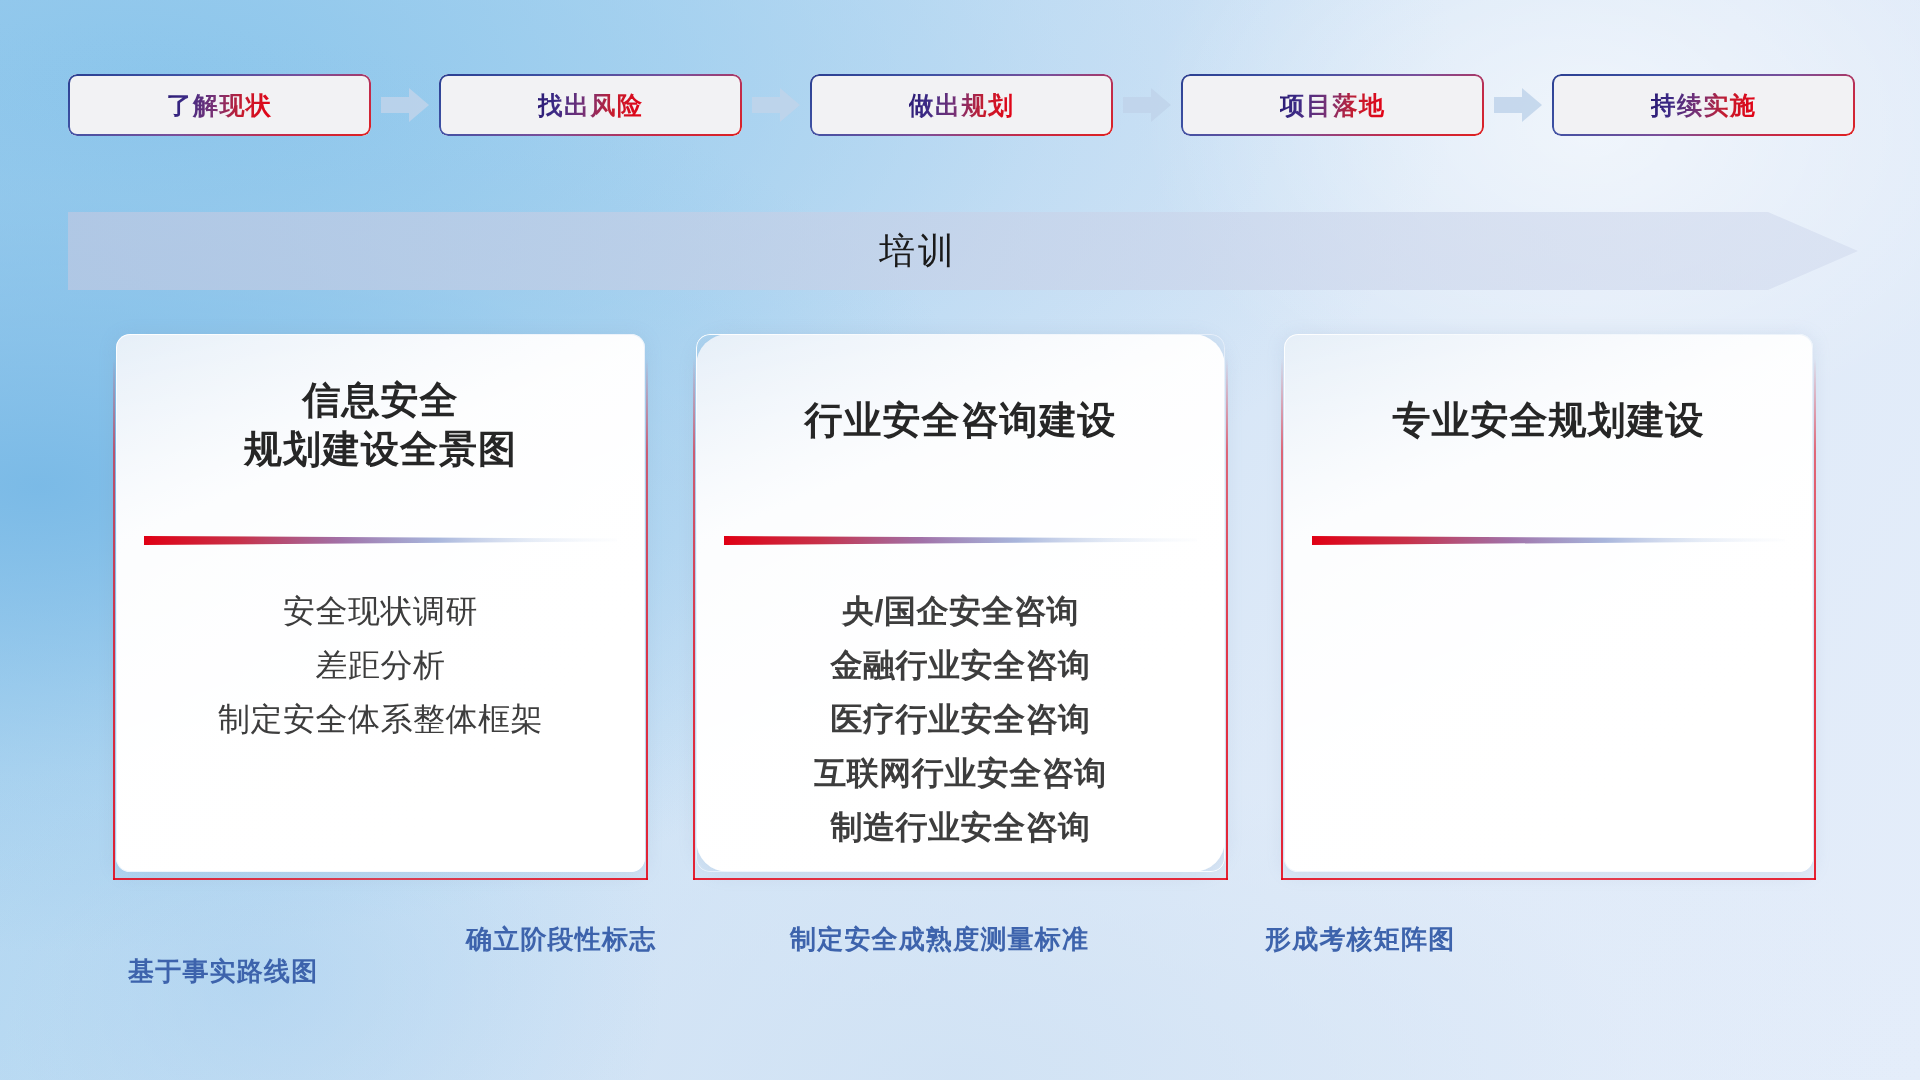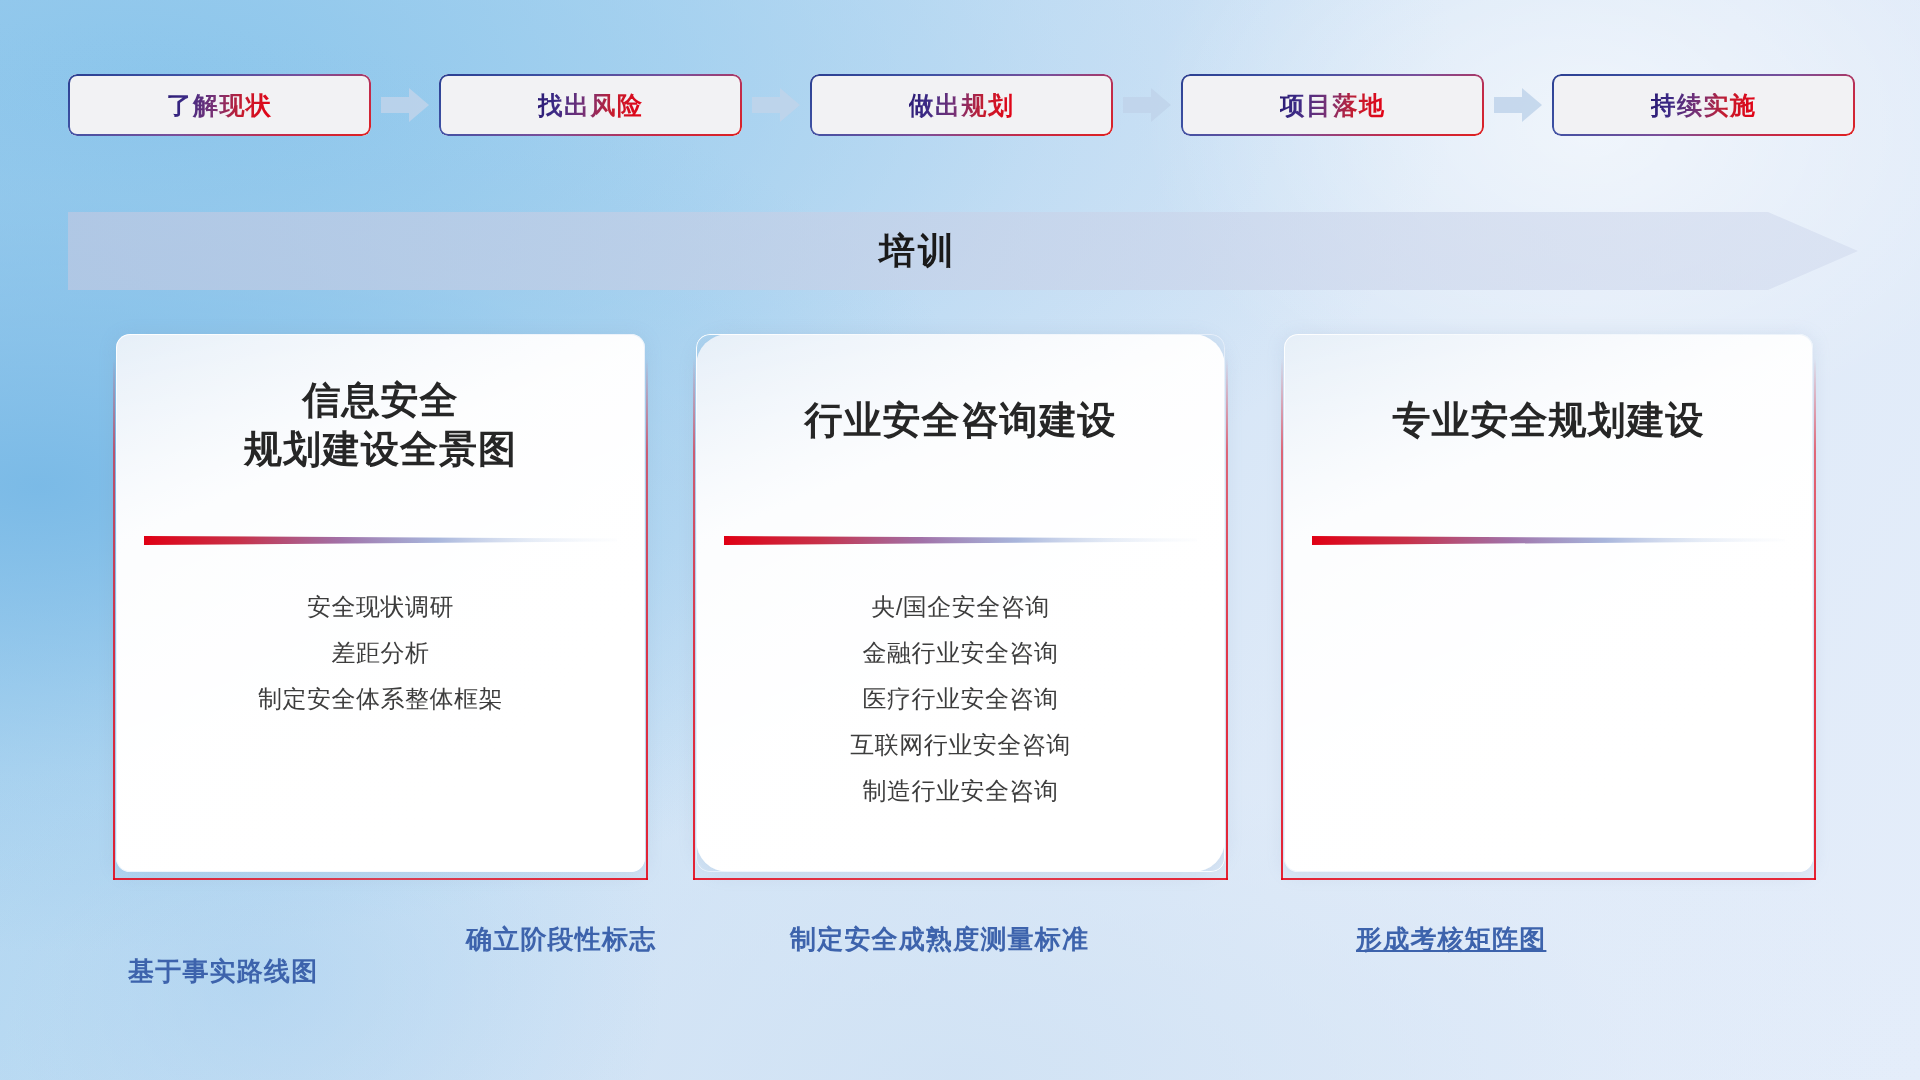--- a/index.html
+++ b/index.html
@@ -109,21 +109,21 @@
     inset: 0;
   }
   #band-label {
     position: absolute;
     left: 0; right: 90px;
     top: 0; bottom: 0;
     display: flex;
     align-items: center;
     justify-content: center;
     font-size: 36px;
-    font-weight: 700;
+    font-weight: 400;
     color: #1a1a1a;
     letter-spacing: 3px;
   }
 
   
   #cards {
     position: absolute;
     left: 0;
     top: 334px;
     width: 1920px;
@@ -197,21 +197,21 @@
     height: 16px;
   }
   .divider svg { display: block; width: 100%; height: 100%; }
 
   .card-list {
     position: absolute;
     left: 20px; right: 20px;
     text-align: center;
   }
   .card-list .item {
-    font-size: 24px;
+    font-size: 32px;
     color: #3d3d3d;
     line-height: 1;
     padding: 11px 0;
     letter-spacing: 0.5px;
   }
 
   
   #footer {
     position: absolute;
     left: 0;
@@ -346,21 +346,21 @@
               <stop offset="42%" stop-color="#8a4f93" stop-opacity="0.8"></stop>
               <stop offset="62%" stop-color="#6f85c4" stop-opacity="0.6"></stop>
               <stop offset="82%" stop-color="#b7c9e6" stop-opacity="0.35"></stop>
               <stop offset="100%" stop-color="#dde7f5" stop-opacity="0.06"></stop>
             </linearGradient>
           </defs>
           <path d="M0 4 L473 6.6 L473 9.4 L0 13 Z" fill="url(#divGrad2)"></path>
         </svg>
       </div>
 
-      <div class="card-list" style="top:250px;">
+      <div class="card-list" style="top:250px;font-weight:bold;">
         <div class="item">央/国企安全咨询</div>
         <div class="item">金融行业安全咨询</div>
         <div class="item">医疗行业安全咨询</div>
         <div class="item">互联网行业安全咨询</div>
         <div class="item">制造行业安全咨询</div>
       </div>
     </div>
 
     <div class="card one-line" style="left:1276px;margin-left:8px;">
       <div class="rail left"></div>
@@ -386,16 +386,16 @@
       </div>
 
     </div>
 
   </div>
 
   <div id="footer">
     <div class="footer-label" style="left:128px;margin-top:32px;">基于事实路线图</div>
     <div class="footer-label" style="left:466px;">确立阶段性标志</div>
     <div class="footer-label" style="left:790px;">制定安全成熟度测量标准</div>
-    <div class="footer-label" style="left:1356px;text-decoration:underline;">形成考核矩阵图</div>
+    <div class="footer-label" style="left:1265px;">形成考核矩阵图</div>
   </div>
 
 </div>
 
 </body></html>

